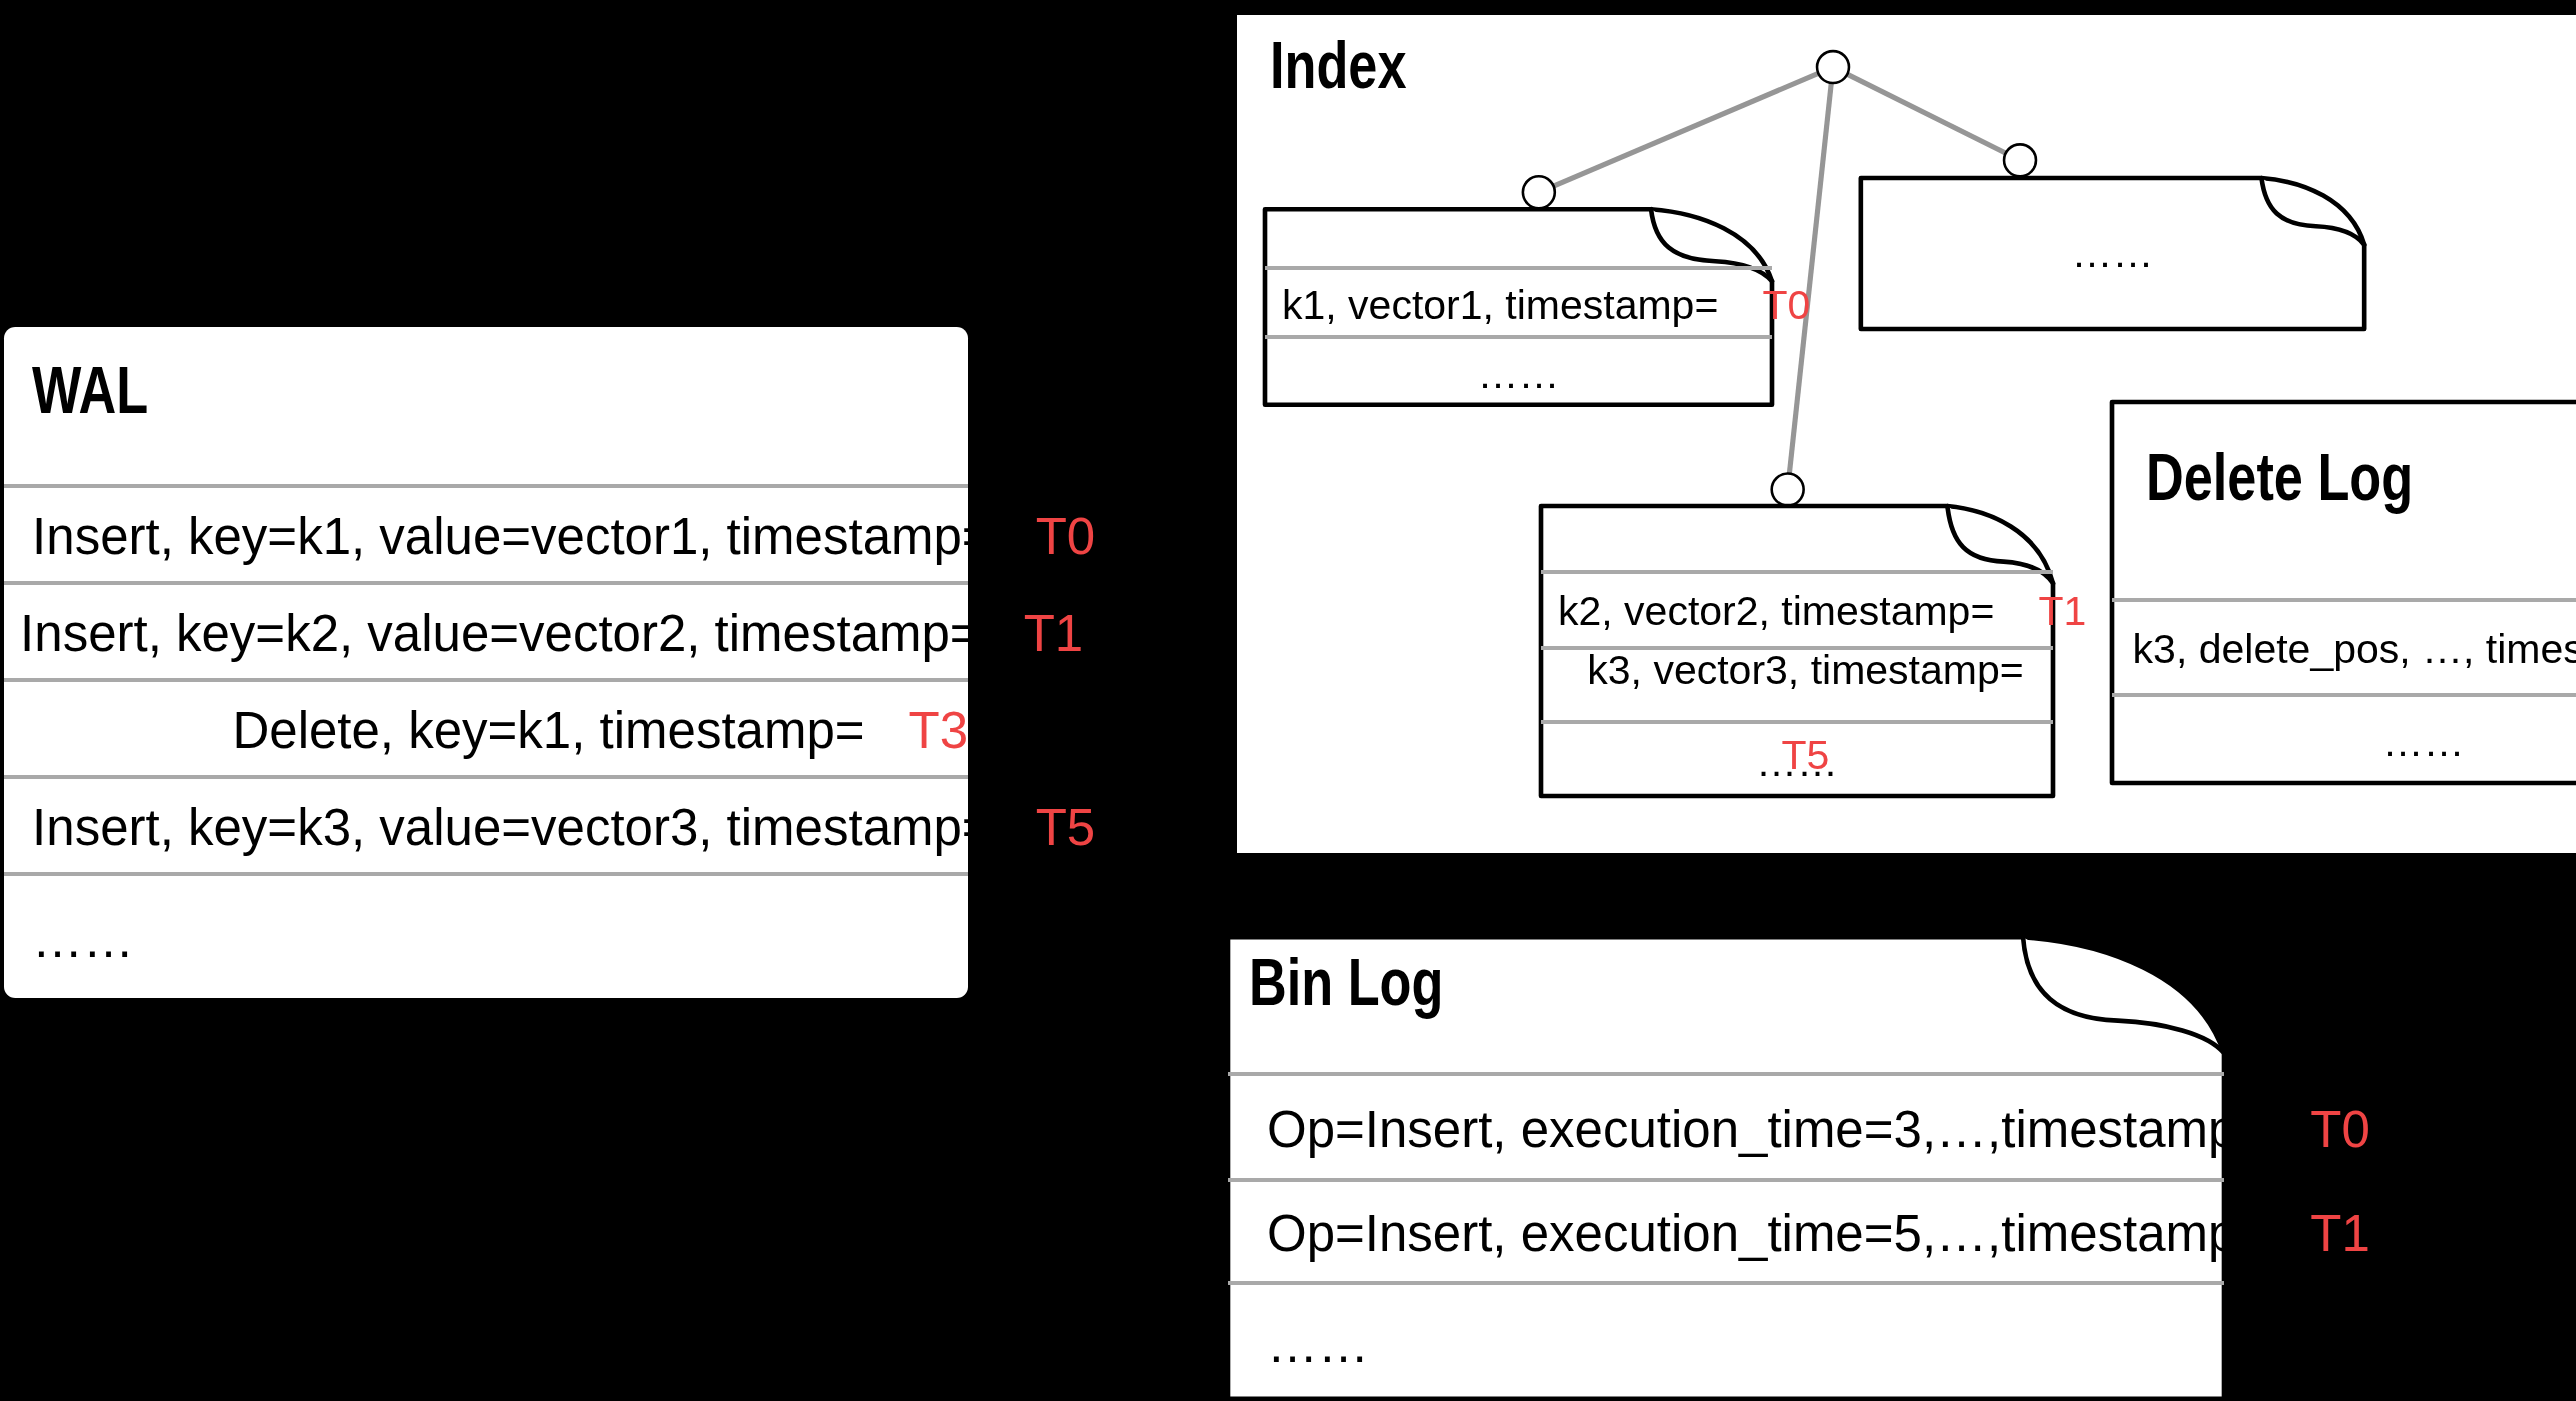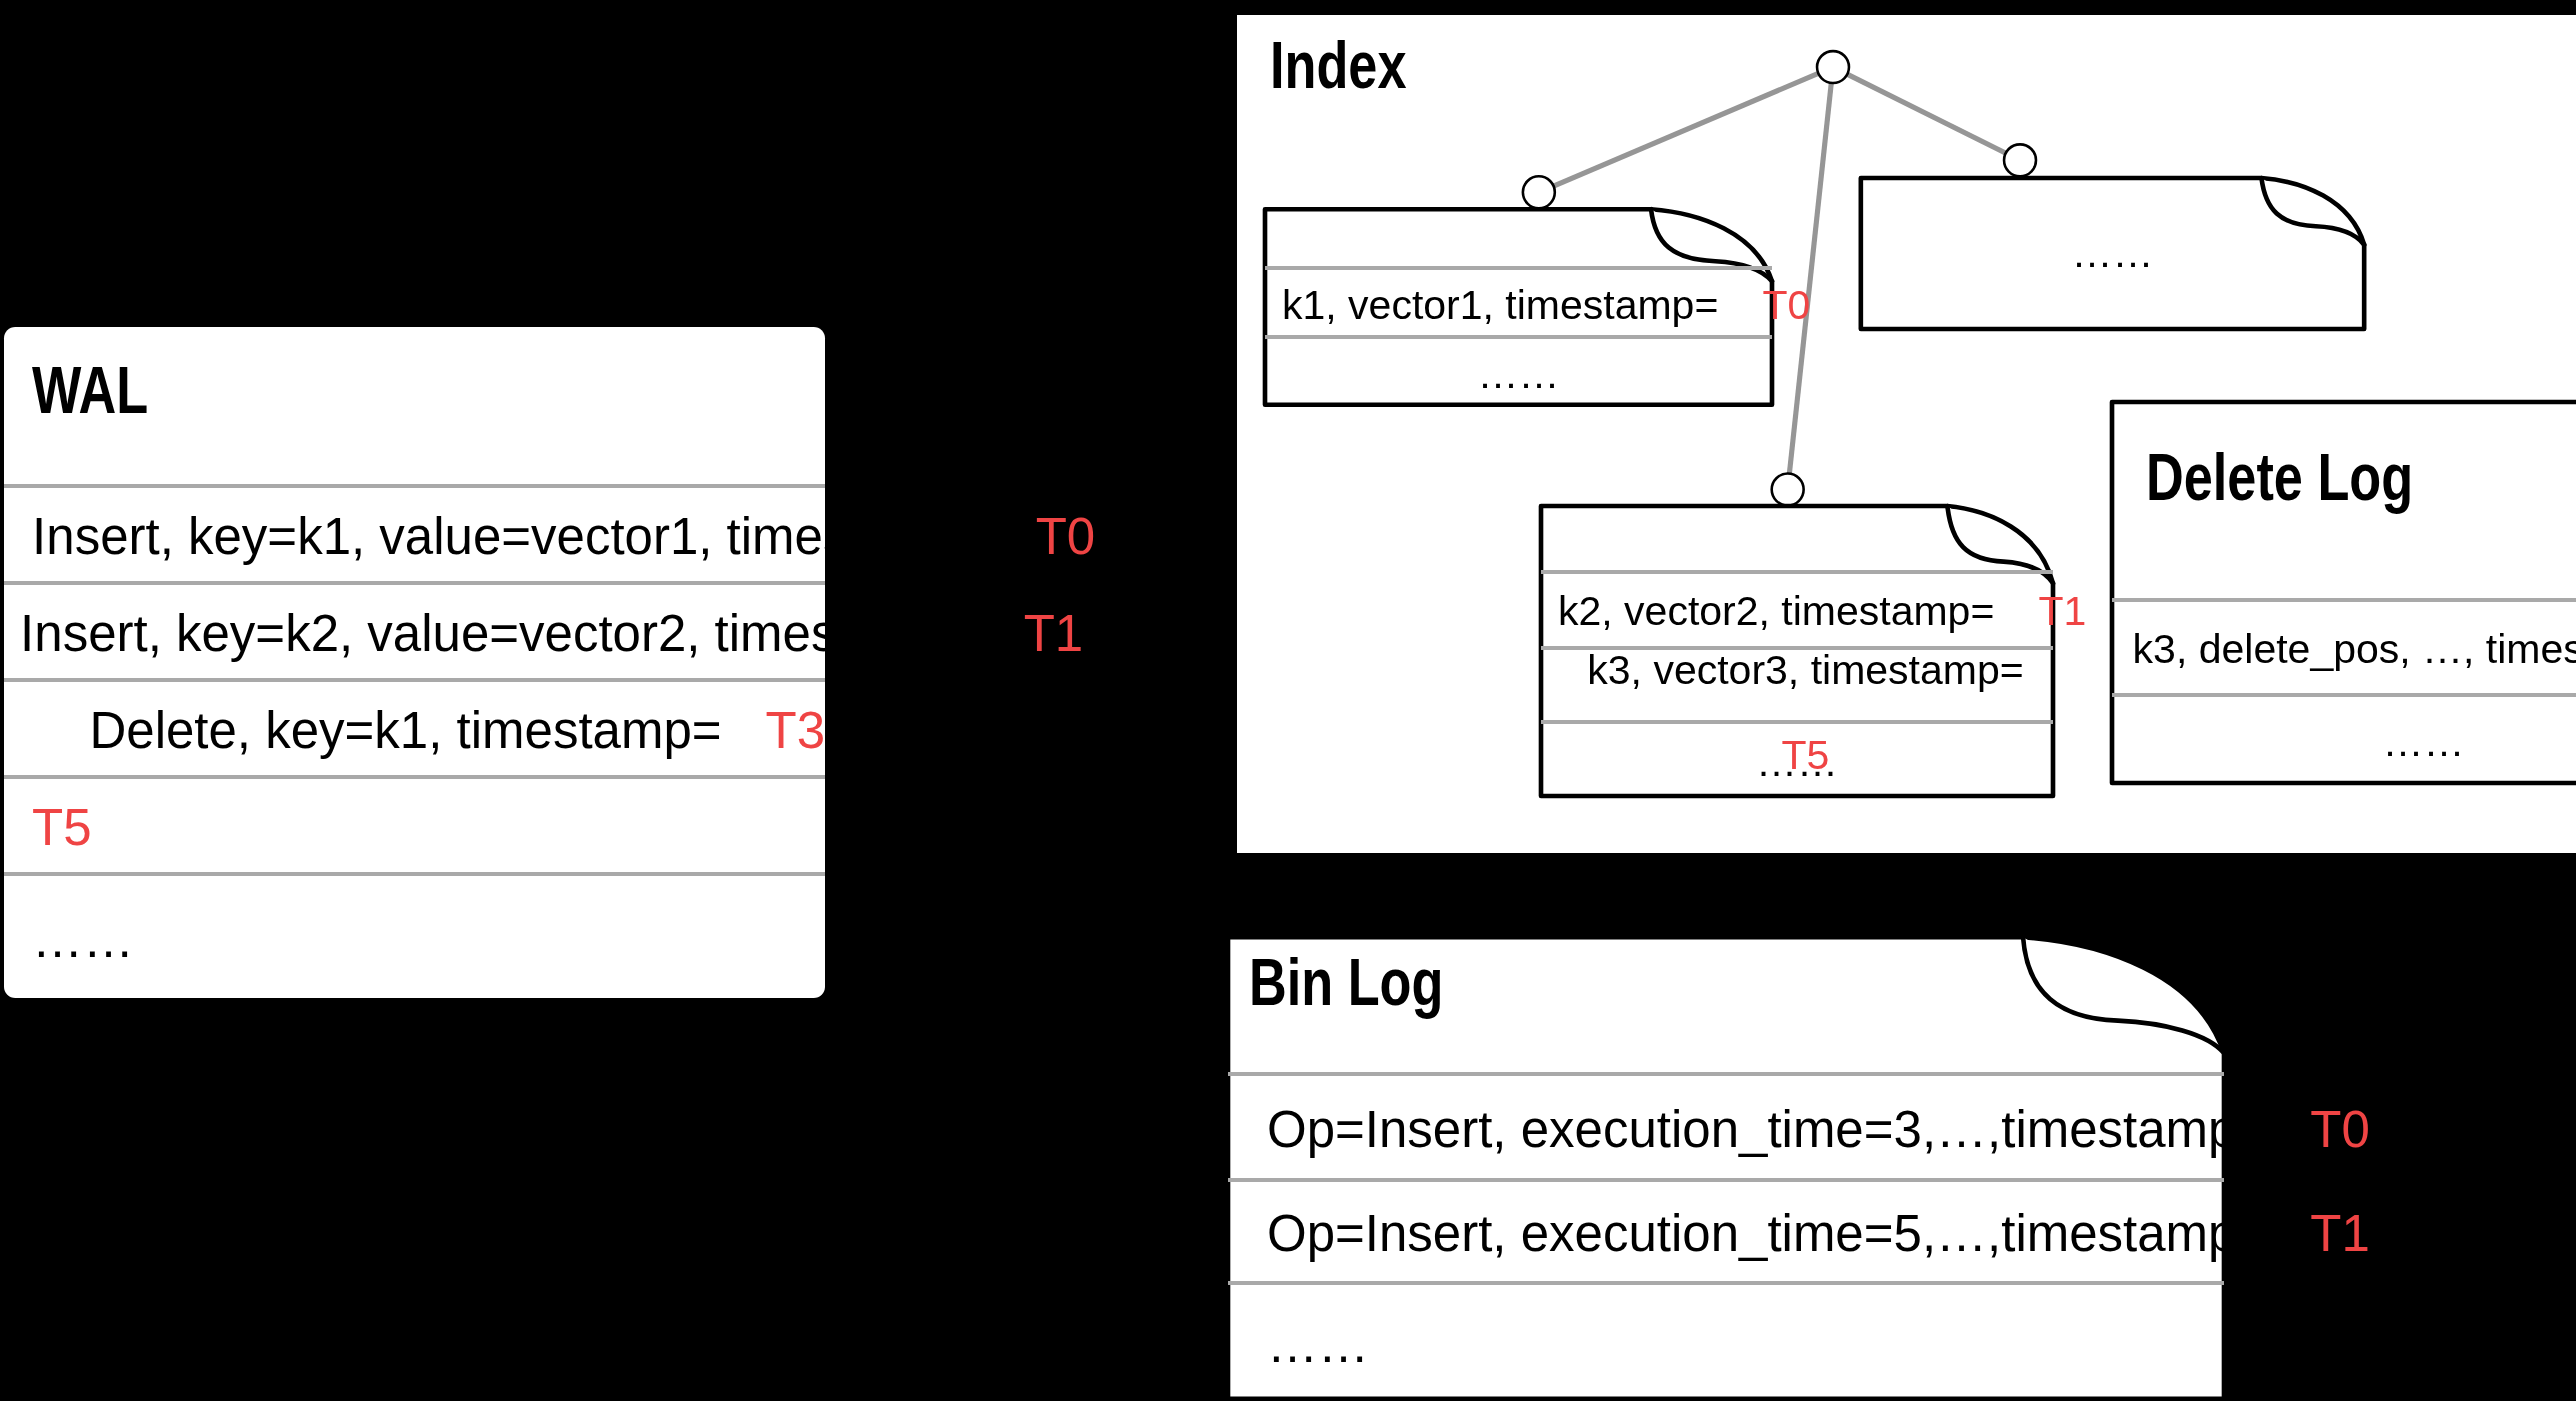--- a/index.html
+++ b/index.html
@@ -20,35 +20,36 @@
   svg line{stroke:#969696;stroke-width:10;}
   svg .node{fill:#fff;stroke:#000;stroke-width:5;}
   svg .page{fill:#fff;stroke:#000;stroke-width:9;stroke-linejoin:round;}
   svg .flap{fill:#fff;stroke:#000;stroke-width:9;stroke-linejoin:round;stroke-linecap:round;}
 </style>
 </head>
 <body>
 
 <div id="canvas">
 
-  <div class="panel" style="left:4.1px;top:327px;width:821px;height:671px;border-radius:11.3px;">
+  <div class="panel" style="left:4.1px;top:327px;width:964px;height:671px;border-radius:11.3px;">
     <div class="title" style="left:28px;top:29px;">WAL</div>
     <div class="row sep" style="top:157px;height:97px;padding-left:28px;">
       <span>Insert, key=k1, value=vector1, timestamp=</span>
         <span class="mark">T0</span>
     </div>
     <div class="row sep" style="top:254px;height:97px;padding-left:16px;">
       <span>Insert, key=k2, value=vector2, timestamp=</span>
         <span class="mark">T1</span>
     </div>
     <div class="row sep" style="top:351px;height:97px;padding-left:28px;justify-content:flex-end;">
       <span>Delete, key=k1, timestamp=</span>
         <span class="mark">T3</span>
     </div>
     <div class="row sep" style="top:448px;height:97px;padding-left:28px;">
+      <span>Insert, key=k3, value=vector3, timestamp=</span>
         <span class="mark">T5</span>
     </div>
     <div class="row sep" style="top:545px;height:127px;padding-left:28px;">
       <span>……</span>
     </div>
   </div>
 
   <div class="panel" style="left:1233px;top:10.8px;width:1573px;height:846px;border:4.1px solid #000;box-sizing:border-box;">
     <div class="title" style="left:33px;top:16.5px;">Index</div>
   </div>

